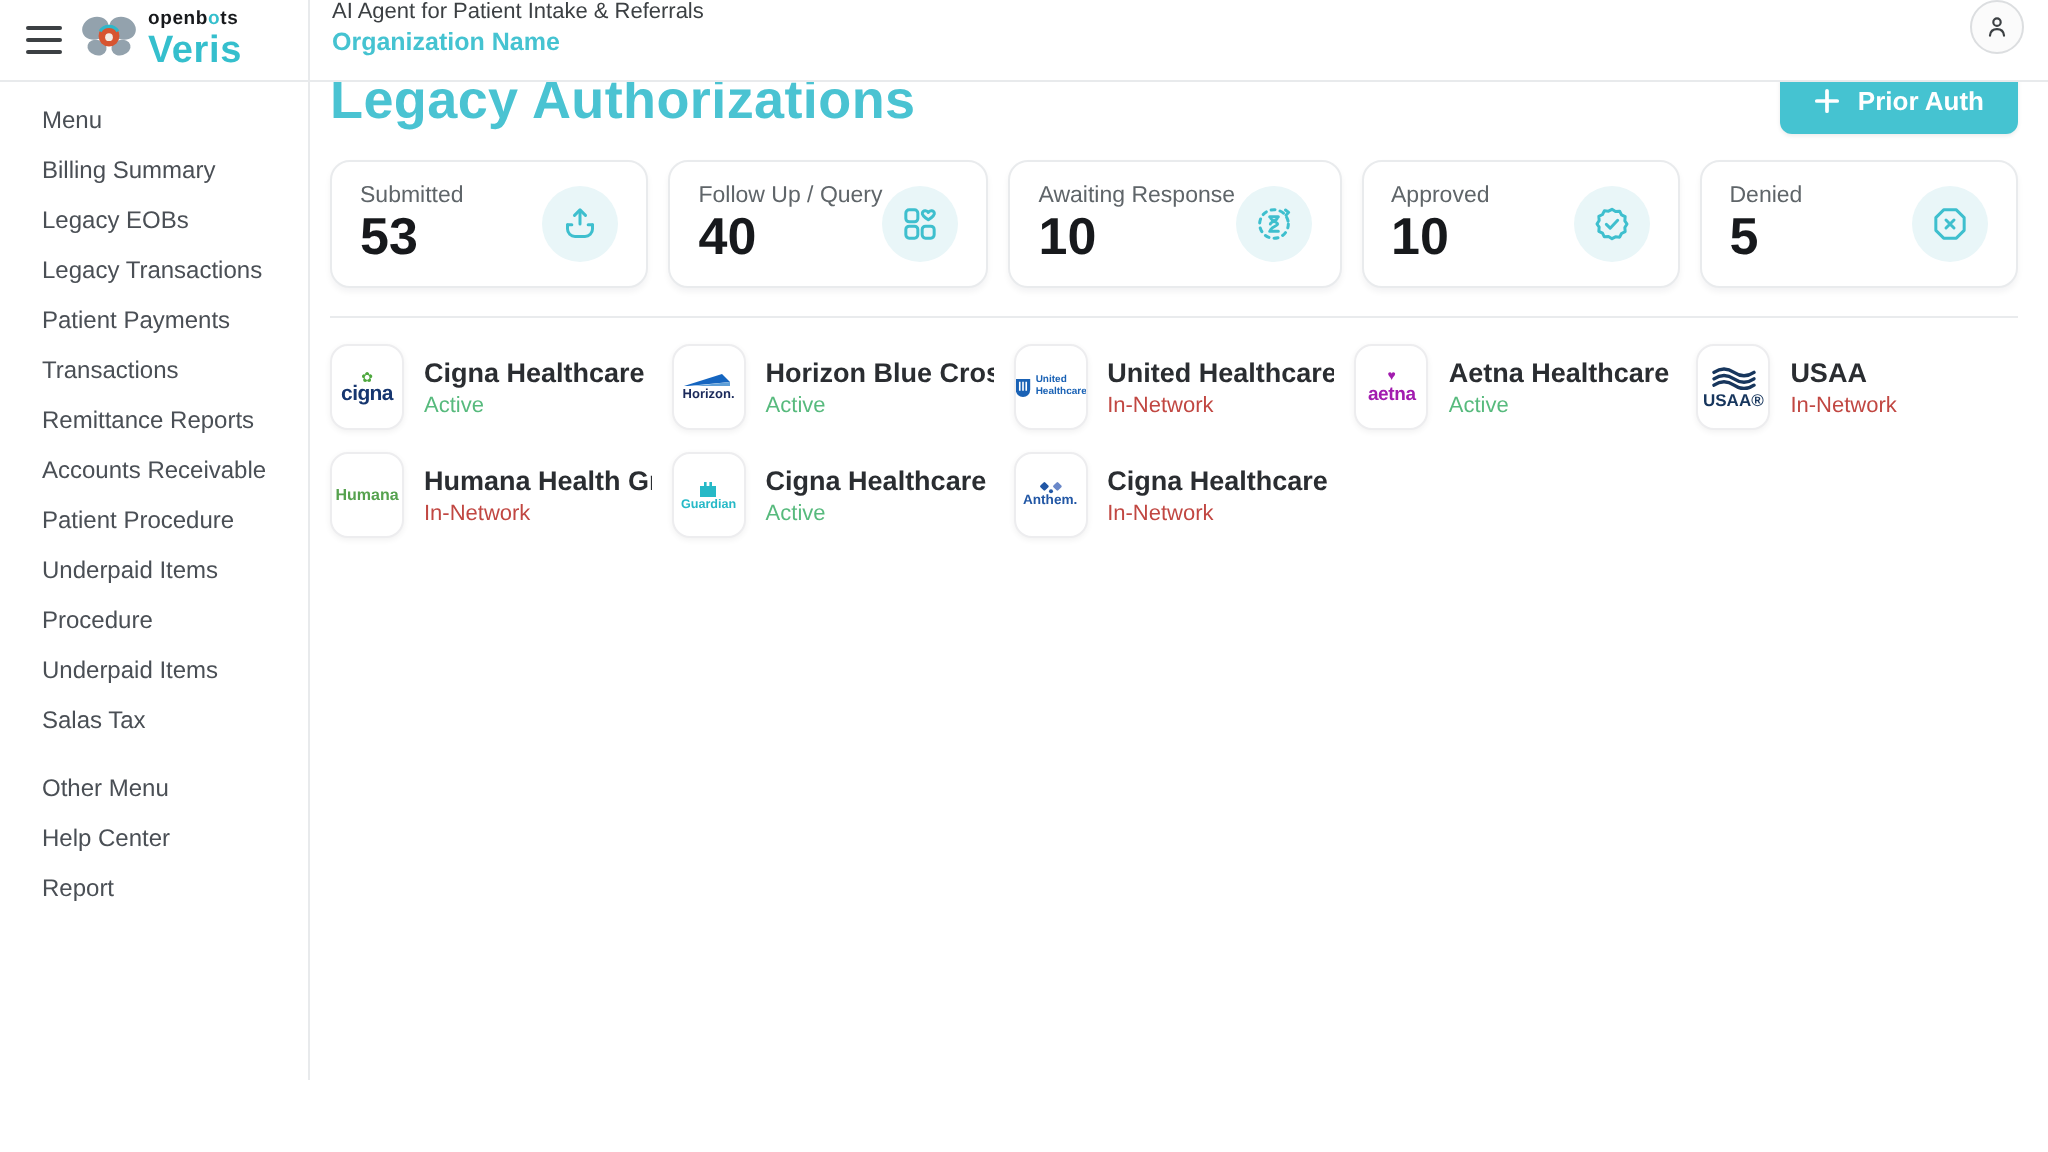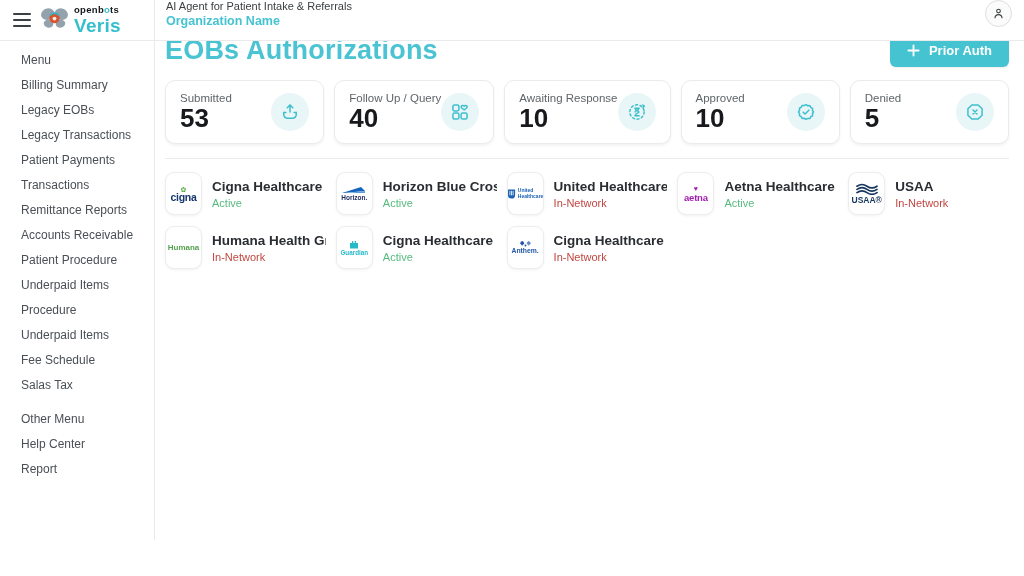--- a/index.html
+++ b/index.html
@@ -130,21 +130,20 @@
       <li class="side-item">Legacy EOBs</li>
       <li class="side-item">Legacy Transactions</li>
       <li class="side-item">Patient Payments</li>
       <li class="side-item">Transactions</li>
       <li class="side-item">Remittance Reports</li>
       <li class="side-item">Accounts Receivable</li>
       <li class="side-item">Patient Procedure</li>
       <li class="side-item">Underpaid Items</li>
       <li class="side-item">Procedure</li>
       <li class="side-item">Underpaid Items</li>
-      <li class="side-item">Fee Schedule</li>
       <li class="side-item">Salas Tax</li>
     </ul>
   <div class="side-gap"></div>
   <div class="side-label">Other Menu</div>
   <ul id="other-list">
       <li class="side-item">Help Center</li>
       <li class="side-item">Report</li>
     </ul>
 </nav>
 
@@ -154,21 +153,21 @@
       <path d="M3 10.5 12 3l9 7.5"></path>
       <path d="M5 9.5V20h5v-5.5h4V20h5V9.5"></path>
     </svg>
     <svg width="9" height="9" viewBox="0 0 10 10" fill="none" stroke="#9aa0a6" stroke-width="1.6" stroke-linecap="round">
       <path d="M3 1.5 7 5 3 8.5"></path>
     </svg>
     <span class="breadcrumb-current">Patients</span>
   </div>
 
   <div class="page-head">
-    <h1 class="page-title">EOBs Authorizations</h1>
+    <h1 class="page-title">Legacy Authorizations</h1>
     <button class="add-btn">
       <svg width="13" height="13" viewBox="0 0 14 14" fill="none" stroke="#fff" stroke-width="2" stroke-linecap="round">
         <path d="M7 1.5v11M1.5 7h11"></path>
       </svg>
       <span>Prior Auth</span>
     </button>
   </div>
 
   <div class="stats-row" id="stats-row">
   <div class="stat-card">

